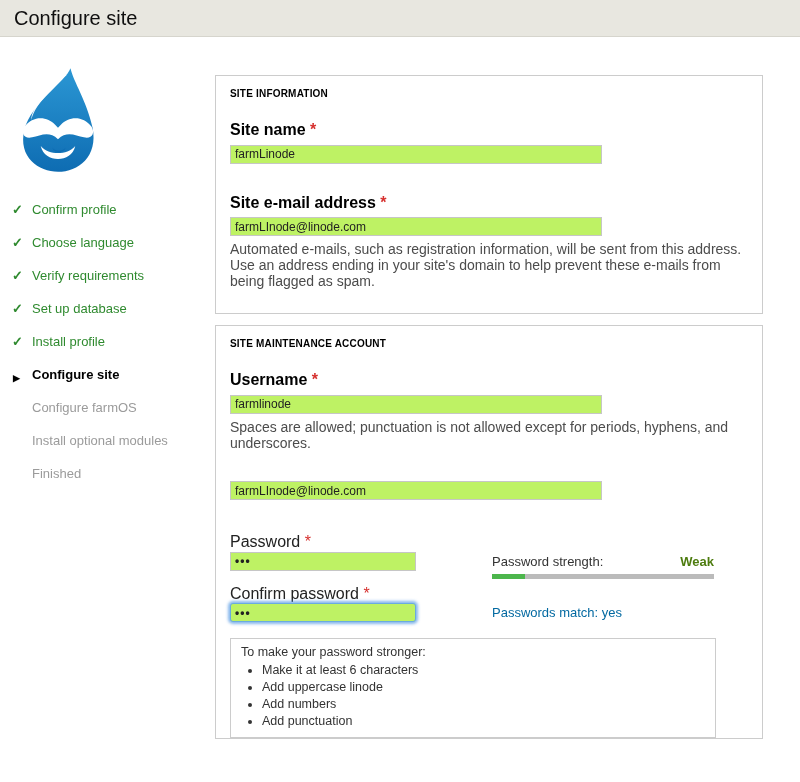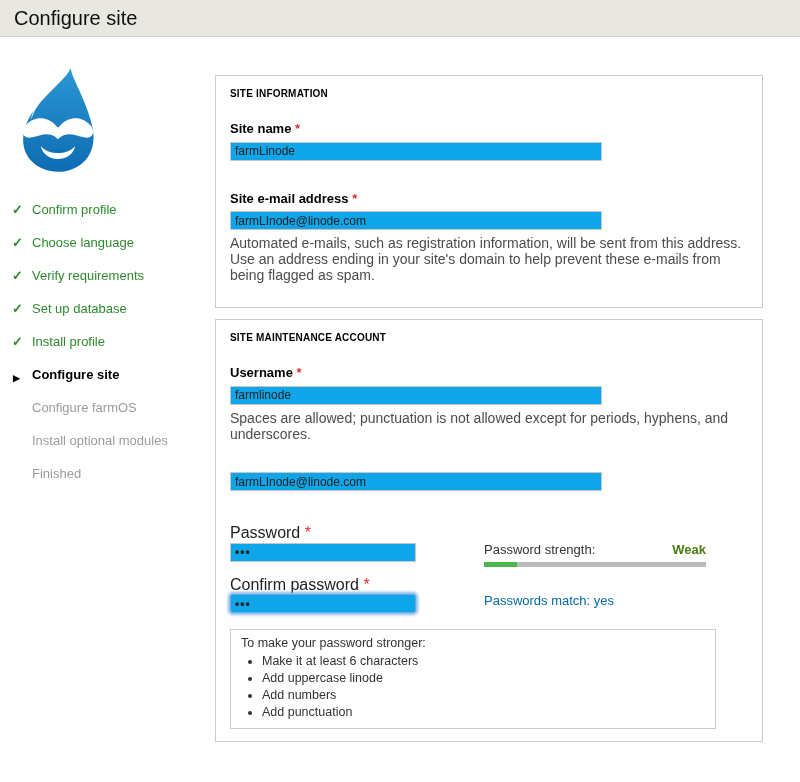--- a/index.html
+++ b/index.html
@@ -24,42 +24,42 @@
   .steps li { position:relative; padding-left:32px; margin-bottom:17px; line-height:16px; }
   .steps li.done  { color:#2f8a2f; }
   .steps li.active{ color:#000; font-weight:bold; }
   .steps li.pending{ color:#9b9b9b; }
   .steps .marker { position:absolute; left:12px; top:0; font-weight:bold; }
   .steps li.active .marker { font-size:9px; top:3px; left:13px; }
 
   
   .main { margin-left:215px; width:548px; padding-top:38px; }
   .panel { border:1px solid #cccccc; background:#fff; margin-bottom:11px; padding:12px 14px 24px; }
-  .panel.second { padding-bottom:12px; }
+  .panel.second { padding-bottom:0; }
   .legend { font-size:10px; font-weight:bold; color:#000; margin-bottom:22px; letter-spacing:.2px; }
   .form-item { margin-bottom:30px; }
   .form-item.tight { margin-bottom:0; }
-  .form-item label { display:block; font-size:13px; font-weight:bold; color:#000; margin-bottom:5px; }
+  .form-item label { display:block; font-size:16px; font-weight:bold; color:#000; margin-bottom:5px; }
   .req { color:#d6302e; }
   input.text {
-    width:372px; height:19px; border:1px solid #c6c6c6; background:#0ea5e9;
+    width:372px; height:19px; border:1px solid #c6c6c6; background:#bef264;
     font-family:inherit; font-size:12px; color:#222; padding:2px 4px;
   }
   input.pw { width:186px; letter-spacing:1px; font-weight:bold; }
   input.focused {
     border:1px solid #6aabdf; border-radius:3px; outline:none;
     box-shadow:0 0 3px 2px rgba(96,160,230,.75);
   }
   .help { font-size:14px; color:#4c4c4c; line-height:16px; margin-top:5px; }
 
   
-  .pw-grid { display:flex; margin-bottom:16px; }
+  .pw-grid { display:flex; margin-bottom:16px;align-items:center; }
   .pw-left { width:254px; }
   .confirm-item { margin-top:14px; }
-  .pw-right { flex:1; padding-top:18px; }
+  .pw-right { flex:1; padding-top:18px;margin-left:8px; }
   .strength-row { display:flex; justify-content:space-between; width:222px; font-size:13px; color:#333; line-height:16px; }
   .strength-row .level { font-weight:bold; color:#4d7c0f; }
   .strength-track { width:222px; height:5px; background:#bbbbbb; margin-top:4px; }
   .strength-fill { height:5px; background:#4cb64c; }
   .match { margin-top:26px; font-size:13px; color:#0369a1; }
 
   
   .suggestions { border:1px solid #cccccc; width:486px; padding:5px 10px 7px; font-size:12.5px; color:#333; }
   .suggestions .sg-title { line-height:16px; }
   .suggestions ul { margin:2px 0 0 0; padding-left:21px; }

